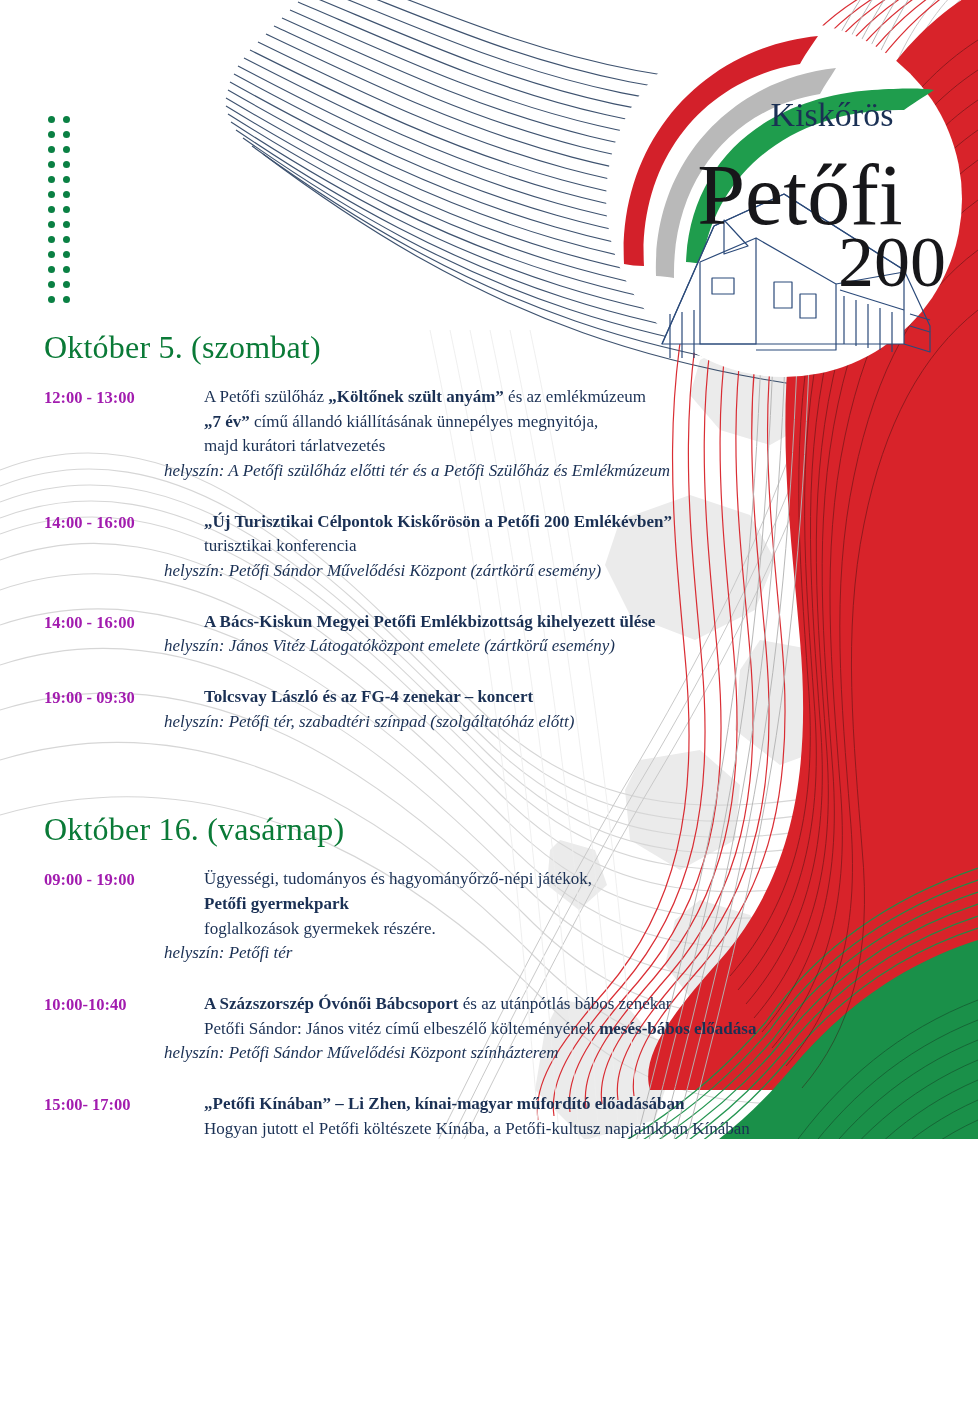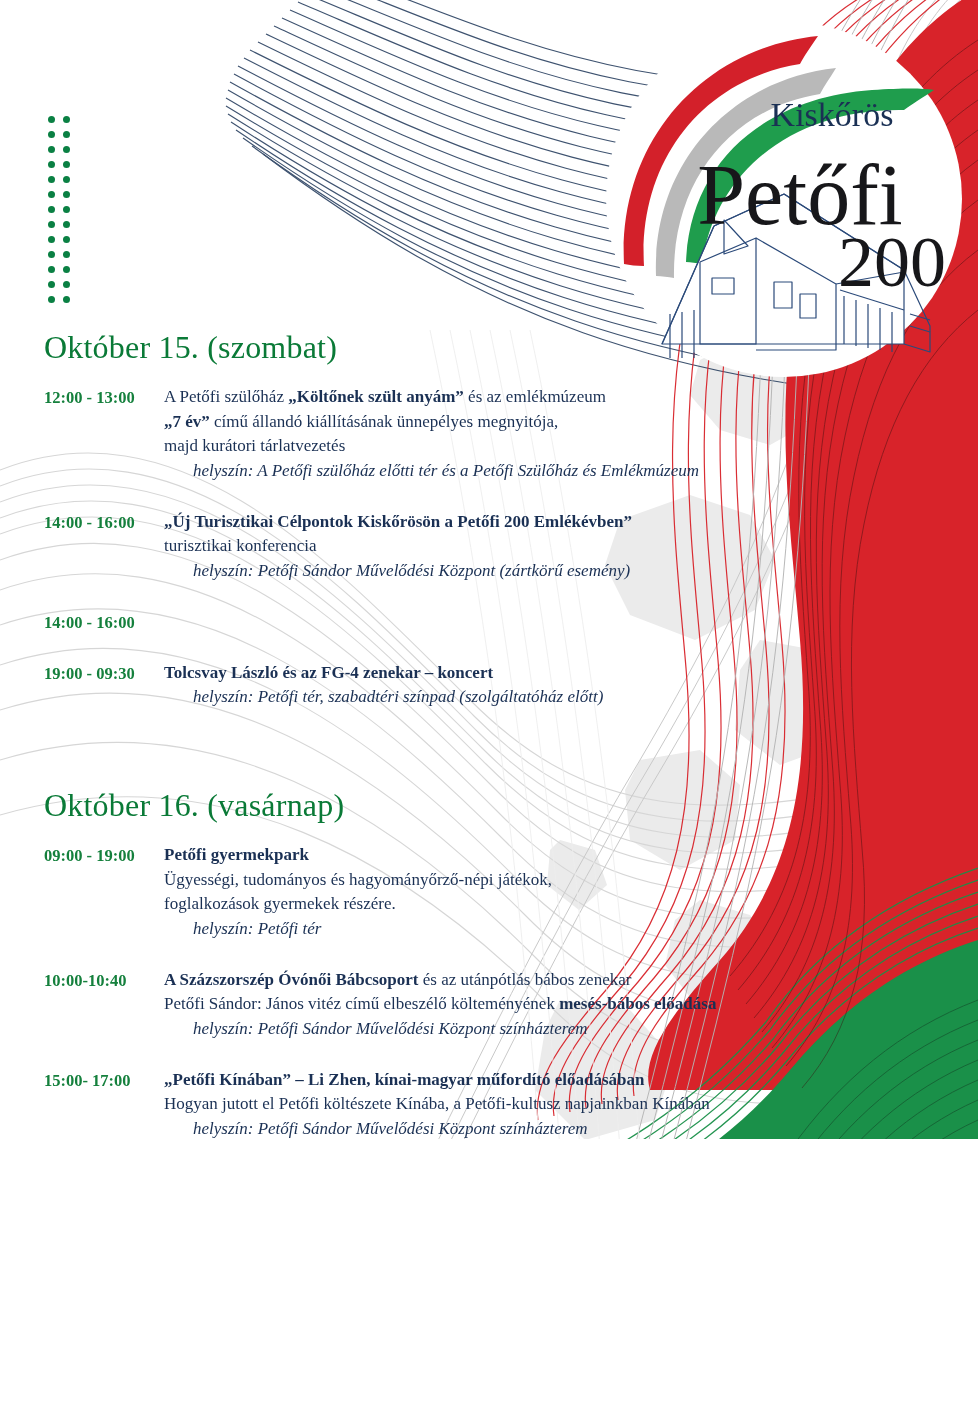--- a/index.html
+++ b/index.html
@@ -81,40 +81,39 @@
   }
 
   .event {
     display: flex;
     align-items: flex-start;
     margin: 0 0 26px 0;
     padding-left: 44px;
   }
   .event-time {
     flex: 0 0 120px;
-    color: #15803d;
+    color: #a21caf;
     font-weight: bold;
     font-size: 16.5px;
     line-height: 1.45;
     padding-top: 1px;
     white-space: nowrap;
   }
   .event-body {
     flex: 1 1 auto;
     color: #1a3054;
     font-size: 17px;
     line-height: 1.45;
     max-width: 700px;
   }
-  .event-body .ln { display: block; }
+  .event-body .ln { display: block; margin-left: 40px; }
   .event-body .b  { font-weight: bold; }
   .event-body .venue {
     display: block;
     font-style: italic;
-    margin-left: 29px;
   }
 </style>
 </head>
 <body>
 
 <div id="poster">
 
   <svg class="bg-layer" id="bg-map" viewBox="0 0 978 1425">
     <g fill="#ebebeb">
       <path d="M700 360 l40 -20 55 10 30 30 -10 40 -45 25 -50 -15 -30 -35z"></path>
@@ -332,56 +331,60 @@
       <path d="M306 300 L326 306 M306 312 L326 318"></path>
     </g>
 
     <text x="228" y="112" text-anchor="middle" font-family="'Liberation Serif','DejaVu Serif',serif" font-size="34" fill="#1a3054">Kiskőrös</text>
     <text x="196" y="210" text-anchor="middle" font-family="'Liberation Serif','DejaVu Serif',serif" font-size="86" fill="#17171a">Petőfi</text>
     <text x="288" y="272" text-anchor="middle" font-family="'Liberation Serif','DejaVu Serif',serif" font-size="72" fill="#17171a">200</text>
   </svg>
 
   <div id="content">
       <section class="day-section" id="day-0">
-        <h2 class="day-heading">Október 15. (szombat)</h2>
+        <h2 class="day-heading">Október 5. (szombat)</h2>
         <div class="event">
           <div class="event-time">12:00 - 13:00</div>
           <div class="event-body">
             <span class="ln"><span>A Petőfi szülőház </span><span class="b">„Költőnek szült anyám”</span><span> és az emlékmúzeum</span></span>
             <span class="ln"><span class="b">„7 év”</span><span> című állandó kiállításának ünnepélyes megnyitója,</span></span>
             <span class="ln"><span>majd kurátori tárlatvezetés</span></span>
             <span class="venue">helyszín: A Petőfi szülőház előtti tér és a Petőfi Szülőház és Emlékmúzeum</span>
           </div>
         </div>
         <div class="event">
           <div class="event-time">14:00 - 16:00</div>
           <div class="event-body">
             <span class="ln"><span class="b">„Új Turisztikai Célpontok Kiskőrösön a Petőfi 200 Emlékévben”</span></span>
             <span class="ln"><span>turisztikai konferencia</span></span>
             <span class="venue">helyszín: Petőfi Sándor Művelődési Központ (zártkörű esemény)</span>
           </div>
         </div>
         <div class="event">
           <div class="event-time">14:00 - 16:00</div>
+          <div class="event-body">
+            <span class="ln"><span class="b">A Bács-Kiskun Megyei Petőfi Emlékbizottság kihelyezett ülése</span></span>
+            <span class="venue">helyszín: János Vitéz Látogatóközpont emelete (zártkörű esemény)</span>
+          </div>
         </div>
         <div class="event">
           <div class="event-time">19:00 - 09:30</div>
           <div class="event-body">
             <span class="ln"><span class="b">Tolcsvay László és az FG-4 zenekar – koncert</span></span>
             <span class="venue">helyszín: Petőfi tér, szabadtéri színpad (szolgáltatóház előtt)</span>
           </div>
         </div>
       </section>
       <section class="day-section" id="day-1">
         <h2 class="day-heading">Október 16. (vasárnap)</h2>
         <div class="event">
           <div class="event-time">09:00 - 19:00</div>
           <div class="event-body">
+            <span class="ln"><span>Ügyességi, tudományos és hagyományőrző-népi játékok,</span></span>
             <span class="ln"><span class="b">Petőfi gyermekpark</span></span>
-            <span class="ln"><span>Ügyességi, tudományos és hagyományőrző-népi játékok,</span></span>
             <span class="ln"><span>foglalkozások gyermekek részére.</span></span>
             <span class="venue">helyszín: Petőfi tér</span>
           </div>
         </div>
         <div class="event">
           <div class="event-time">10:00-10:40</div>
           <div class="event-body">
             <span class="ln"><span class="b">A Százszorszép Óvónői Bábcsoport</span><span> és az utánpótlás bábos zenekar</span></span>
             <span class="ln"><span>Petőfi Sándor: János vitéz című elbeszélő költeményének </span><span class="b">mesés-bábos előadása</span></span>
             <span class="venue">helyszín: Petőfi Sándor Művelődési Központ színházterem</span>

